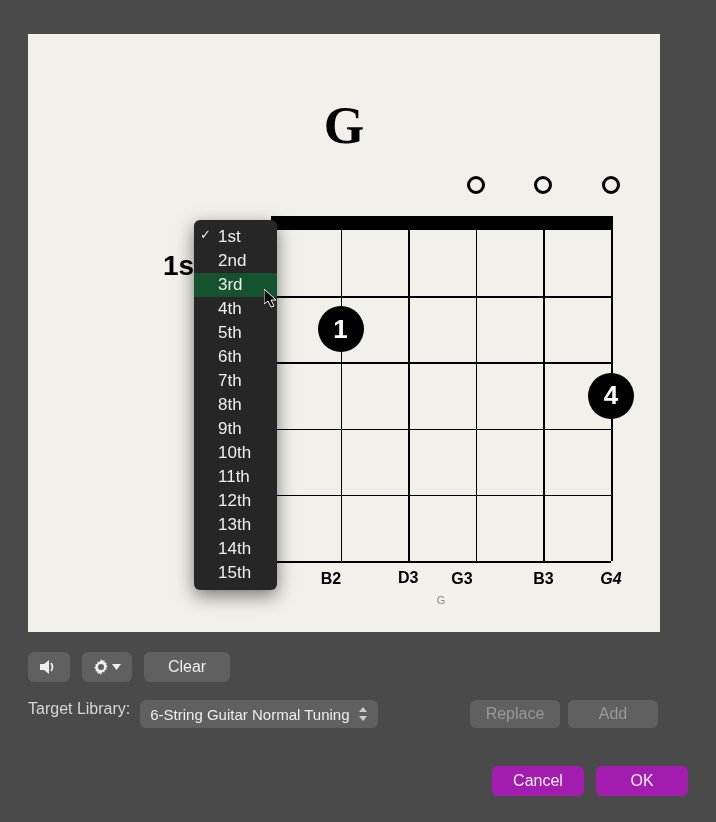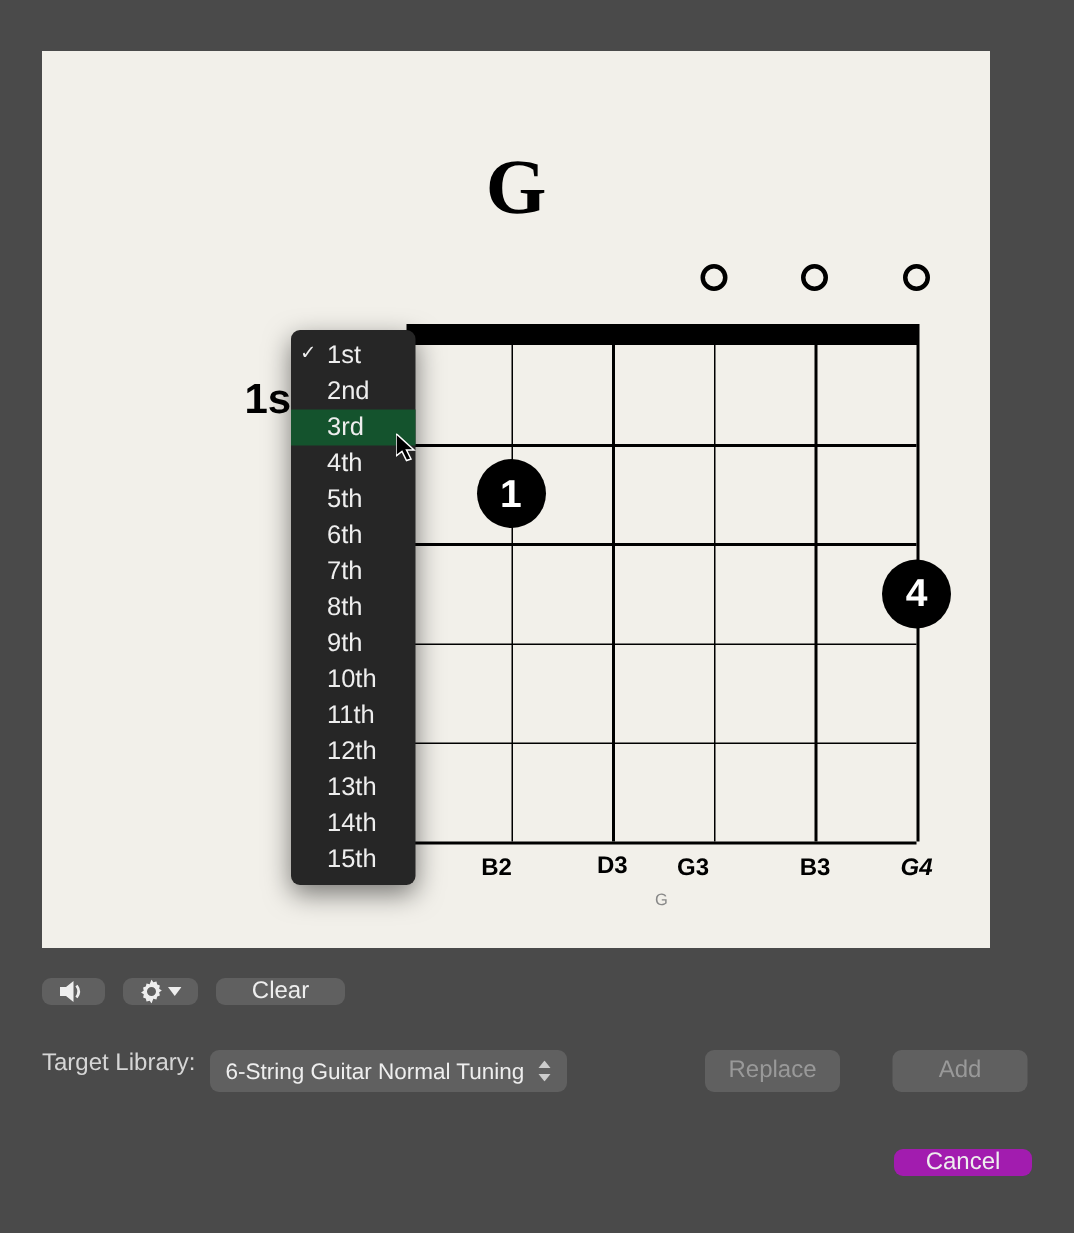--- a/index.html
+++ b/index.html
@@ -146,21 +146,21 @@
     top: 652px;
     display: flex;
     gap: 12px;
     align-items: center;
   }
   .btn {
     background: #606060;
     color: #eee;
     border-radius: 6px;
     font-size: 16px;
-    height: 18px;
+    height: 30px;
     display: flex;
     align-items: center;
     justify-content: center;
     padding: 0 14px;
     border: none;
     cursor: pointer;
   }
   .btn.icon-only { padding: 0; width: 42px; }
   .btn.gear { width: 50px; padding: 0; gap: 3px; }
   .btn.clear { width: 86px; }
@@ -201,21 +201,21 @@
     background: #606060;
     color: #999;
     border-radius: 6px;
     font-size: 16px;
     border: none;
     display: flex;
     align-items: center;
     justify-content: center;
   }
   .replace-btn { left: 470px; width: 90px; }
-  .add-btn { left: 595px; width: 90px; }
+  .add-btn { left: 568px; width: 90px; }
 
   .bottom-row {
     position: absolute;
     top: 766px;
     right: 28px;
     display: flex;
     gap: 12px;
   }
   .bottom-row .btn { width: 92px; background: #a21caf; }
 </style>
@@ -310,13 +310,14 @@
       <polygon points="5,14 9,9 1,9"></polygon>
     </svg>
   </div>
 </div>
 
 <button class="replace-btn">Replace</button>
 <button class="add-btn">Add</button>
 
 <div class="bottom-row">
   <button class="btn">Cancel</button>
+  <button class="btn">OK</button>
 </div>
 
 </body></html>

